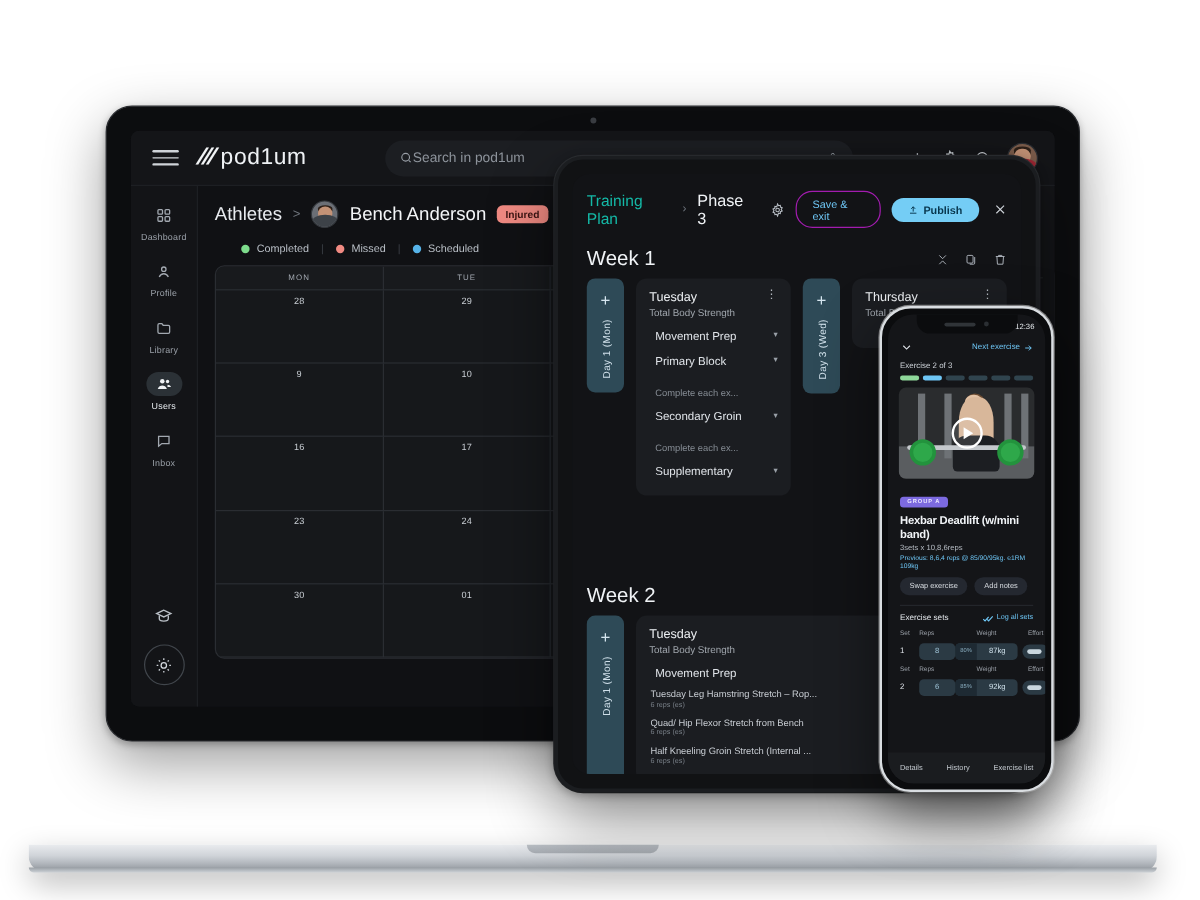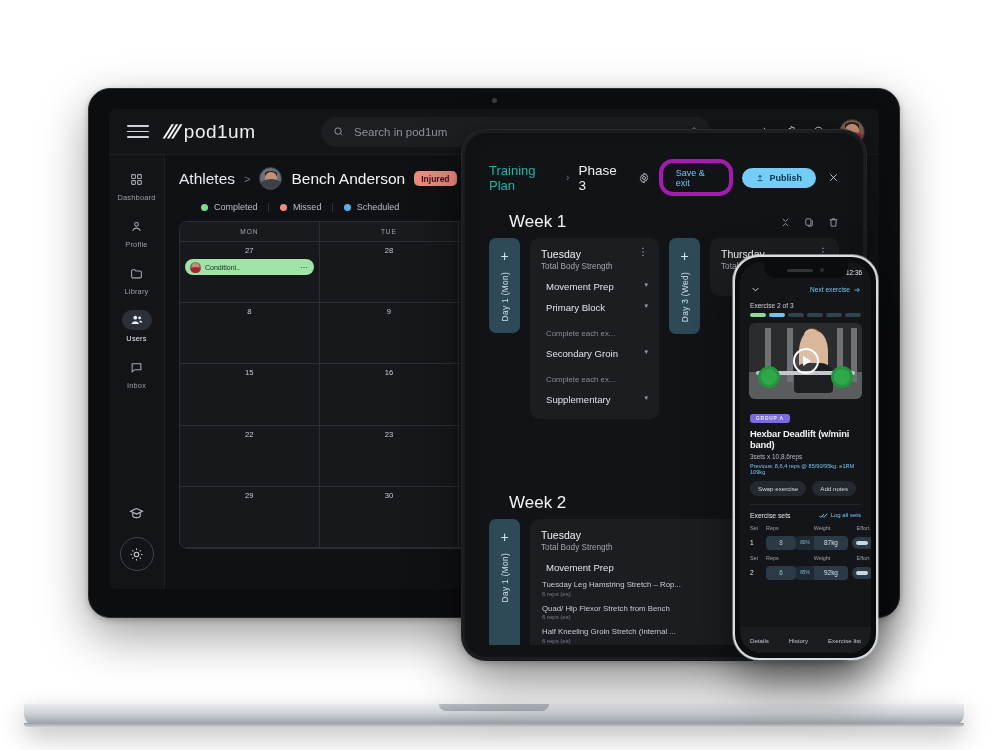--- a/index.html
+++ b/index.html
@@ -27,21 +27,21 @@
   
   .lt-topbar { display:flex; align-items:center; height:46px; background:#141518;
      border-bottom:1px solid #1d1f23; padding:0 14px; }
   .hamb { width:22px; display:flex; flex-direction:column; gap:4px; margin:0 16px 0 4px; cursor:pointer;}
   .hamb i { display:block; height:1.6px; background:#cfd3d8; border-radius:2px; }
   .brandwrap { display:flex; align-items:center; gap:6px; width:150px; }
   .brandmark { font-size:19px; font-weight:700; color:#f2f4f6; letter-spacing:-1px;
      transform:skewX(-14deg); font-style:italic; }
   .brandtxt { font-size:19px; color:#eef1f4; letter-spacing:.5px; font-weight:500; }
   .lt-search { flex:1; max-width:390px; height:30px; background:#1c1e22; border-radius:16px;
-     display:flex; align-items:center; gap:10px; padding:0 12px; color:#8d939b; font-size:11.5px;
+     display:flex; align-items:center; gap:0; padding:0 12px; color:#8d939b; font-size:11.5px;
      margin-left:6px; }
   .lt-actions { margin-left:auto; display:flex; align-items:center; gap:14px; color:#cdd2d7; }
   .avatar { width:26px; height:26px; border-radius:50%; overflow:hidden; position:relative;
      background:#7b5c4b; border:1px solid #2b2e33; }
   .av-face { position:absolute; left:50%; top:18%; width:56%; height:56%; margin-left:-28%;
      border-radius:50%; background:#c39276; }
   .av-body { position:absolute; left:50%; bottom:-6%; width:104%; height:54%; margin-left:-52%;
      border-radius:50% 50% 0 0; background:#a32836; }
   .av-hair { position:absolute; left:50%; top:12%; width:58%; height:26%; margin-left:-29%;
      border-radius:50% 50% 0 0; background:#2d2018; }
@@ -109,28 +109,28 @@
      box-shadow:0 22px 54px rgba(0,0,0,.45), 0 2px 8px rgba(0,0,0,.3),
                 0 0 0 1px #303337; }
   .tablet-screen { position:absolute; left:12px; top:12px; right:12px; bottom:12px;
      background:#121316; border-radius:14px; overflow:hidden; }
 
   .tb-head { display:flex; align-items:center; gap:9px; padding:14px 12px 8px; }
   .tb-crumb { color:#14b8a6; font-size:13px; }
   .tb-sep { color:#6d737b; font-size:10px; }
   .tb-phase { color:#f0f3f6; font-size:13.5px; }
   .tb-gear { color:#b6bcc3; margin-left:6px; }
-  .btn-ghost { border:4px solid #a21caf; border-radius:14px; padding:4.5px 13px;
+  .btn-ghost { border:1px solid #a21caf; border-radius:14px; padding:4.5px 13px;
      color:#6ec6f5; font-size:9px; }
   .btn-pub { background:#74cdf5; color:#07364d; border-radius:14px; padding:5px 14px;
      font-size:9px; font-weight:700; display:flex; align-items:center; gap:5px; }
   .tb-close { color:#cfd4da; font-size:14px; margin-left:3px; }
 
   .wk-head { display:flex; align-items:center; padding:8px 12px 6px; }
-  .wk-title { color:#f0f3f6; font-size:17px;margin-left:20px; }
+  .wk-title { color:#f0f3f6; font-size:17px; }
   .wk-acts { margin-left:auto; display:flex; gap:13px; color:#a9afb7; }
 
   .day-row { display:flex; gap:10px; padding:0 12px; align-items:flex-start; }
   .add-col { width:31px; background:#2e4a57; border-radius:7px; color:#cfe3ee;
      display:flex; flex-direction:column; align-items:center; padding:10px 0 12px; flex:0 0 auto;}
   .add-plus { font-size:14px; margin-bottom:8px; color:#d6e6ef; }
   .add-lab { writing-mode:vertical-rl; transform:rotate(180deg); font-size:8.4px;
      color:#d0e0ea; letter-spacing:.3px; }
   .wcard { background:#1b1d21; border-radius:9px; padding:10px 11px 14px; flex:1; min-width:0; }
   .wc-top { display:flex; align-items:flex-start; }
@@ -380,31 +380,20 @@
             </div>
 
             <div class="cal">
               <div class="cal-h">MON</div>
               <div class="cal-h">TUE</div>
               <div class="cal-h">WED</div>
               <div class="cal-h">THU</div>
               <div class="cal-h">FRI</div>
 
               <div class="cal-c">
-                <div class="cal-n">27</div>
-                <div class="evt">
-                  <span class="evt-av">
-                      <span class="av-face" style="background:#c39276"></span>
-                      <span class="av-body" style="background:#a32836"></span>
-                    </span>
-                  <span class="evt-t">Conditioni..</span>
-                  <span class="evt-d">⋯</span>
-                </div>
-              </div>
-              <div class="cal-c">
                   <div class="cal-n">28</div>
                 </div>
               <div class="cal-c">
                   <div class="cal-n">29</div>
                 </div>
               <div class="cal-c">
                   <div class="cal-n">30</div>
                 </div>
               <div class="cal-c">
                   <div class="cal-n">31</div>

